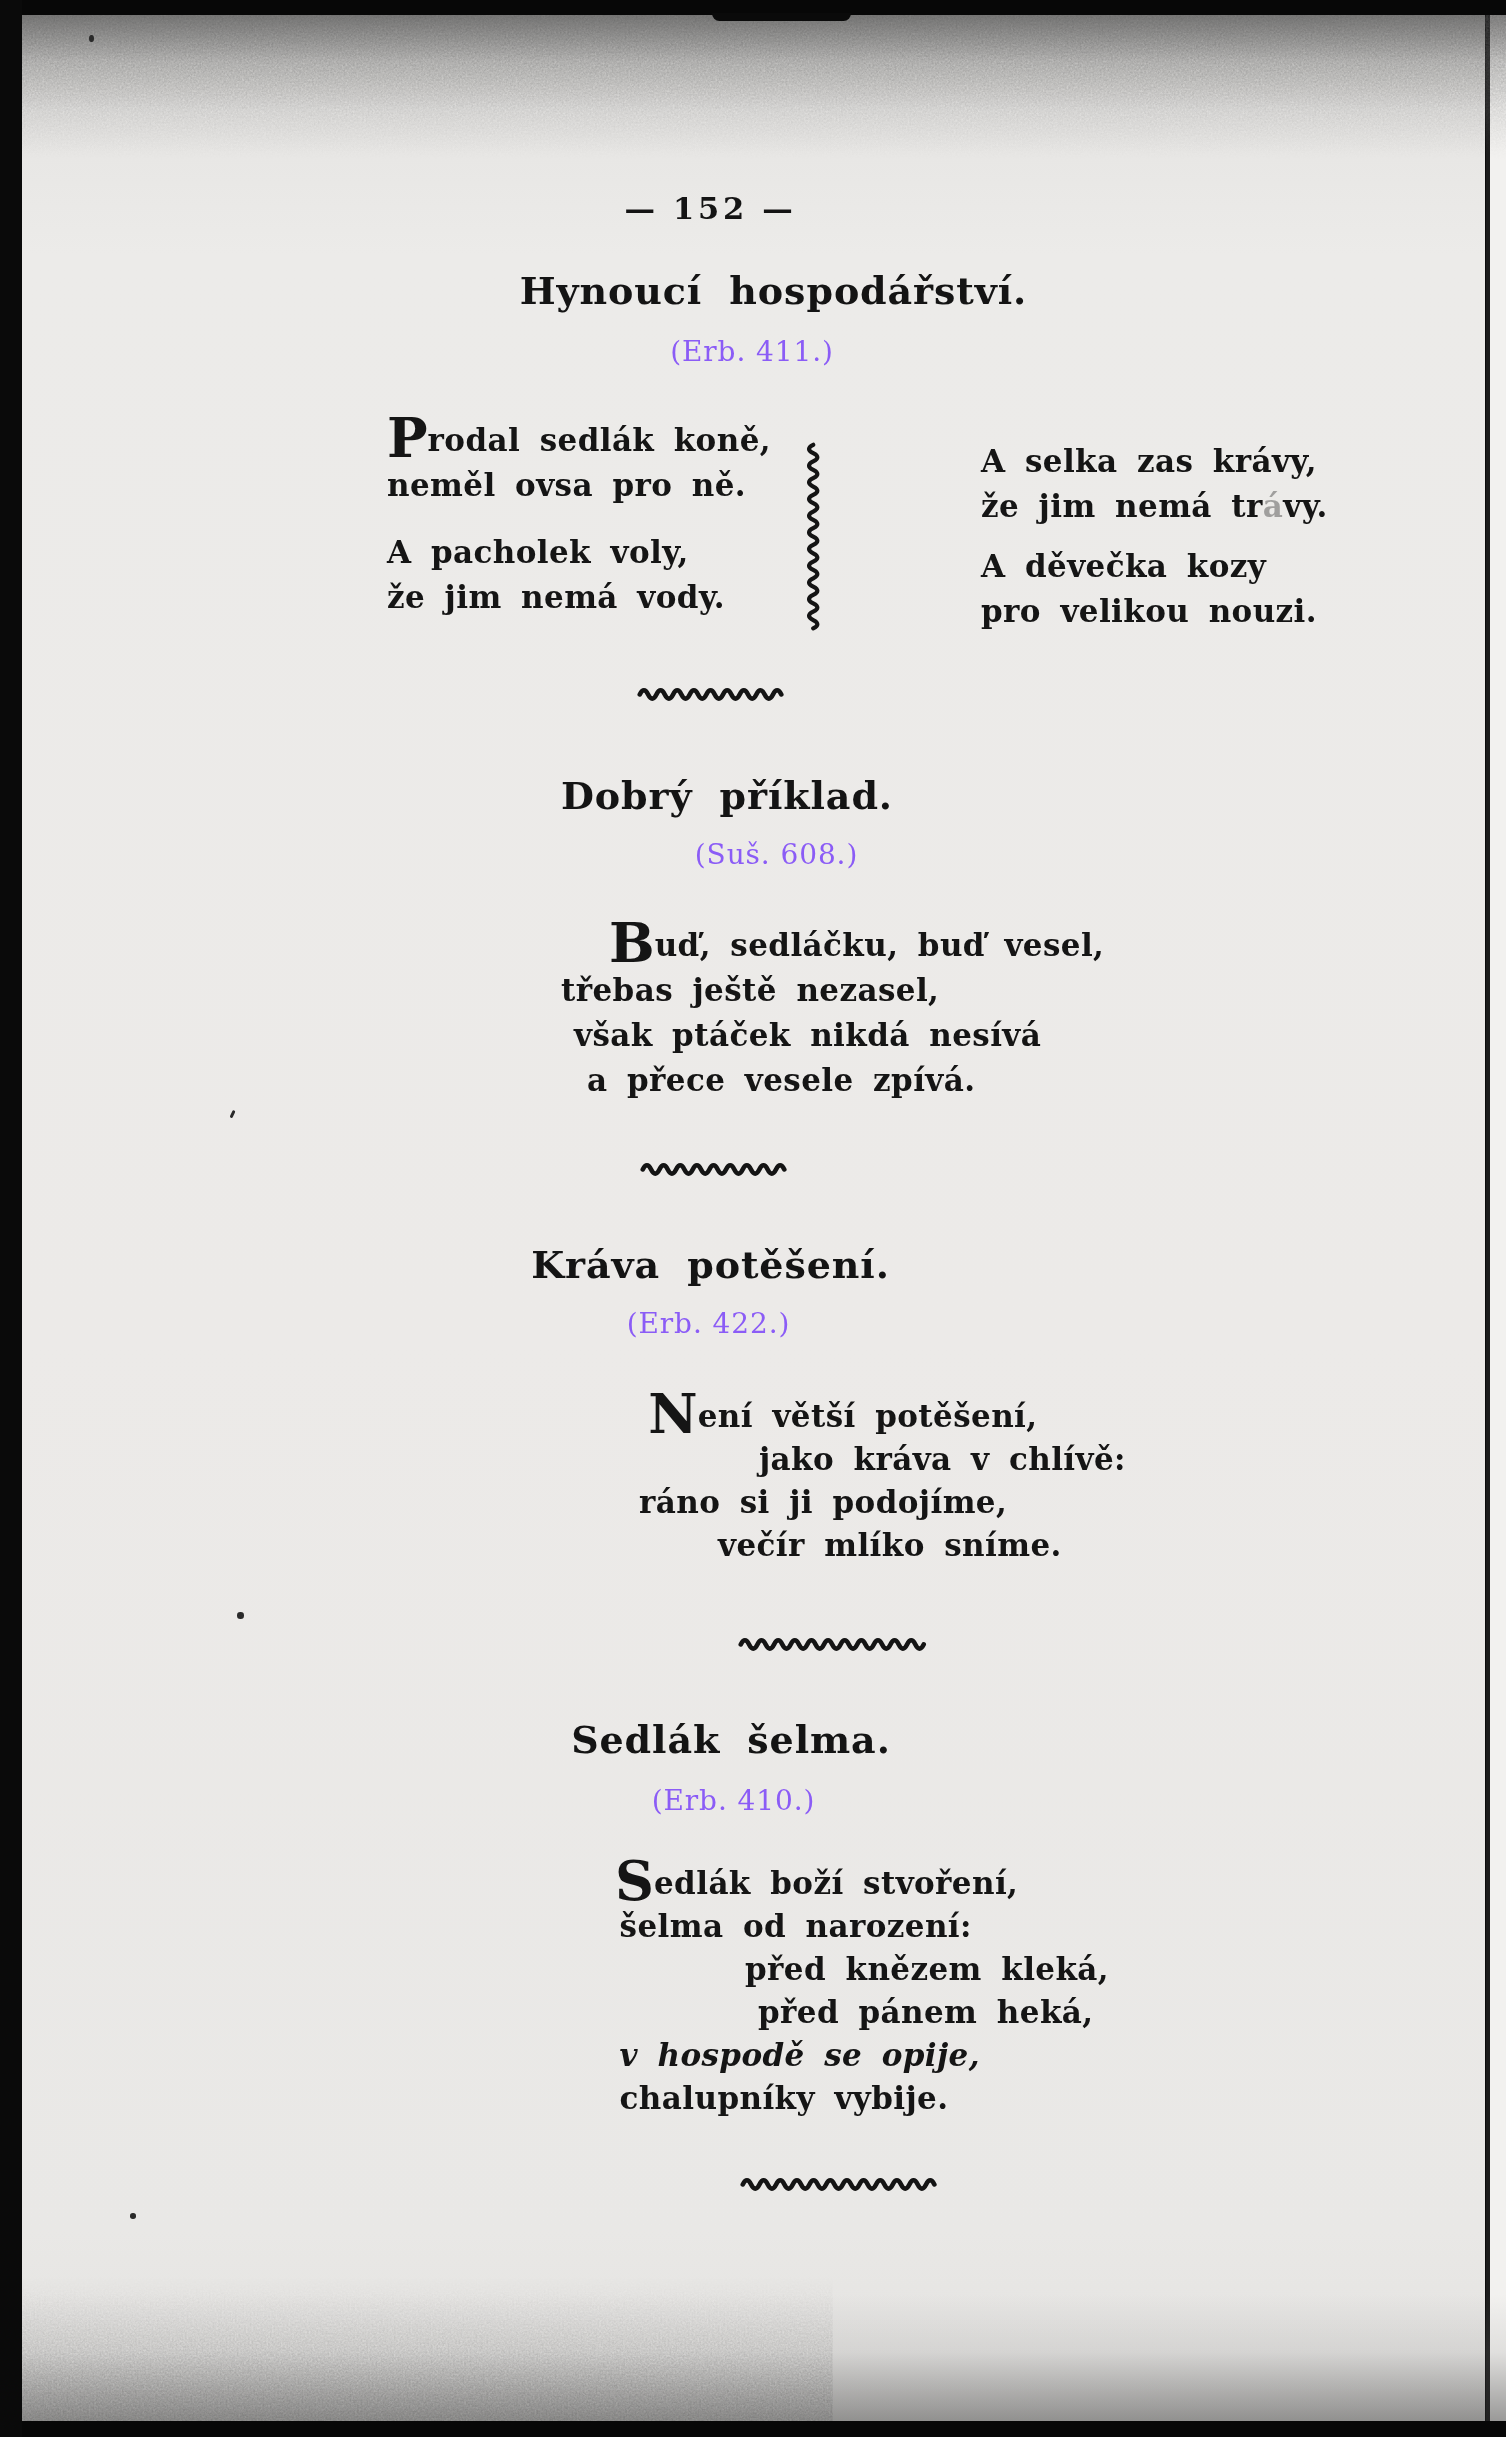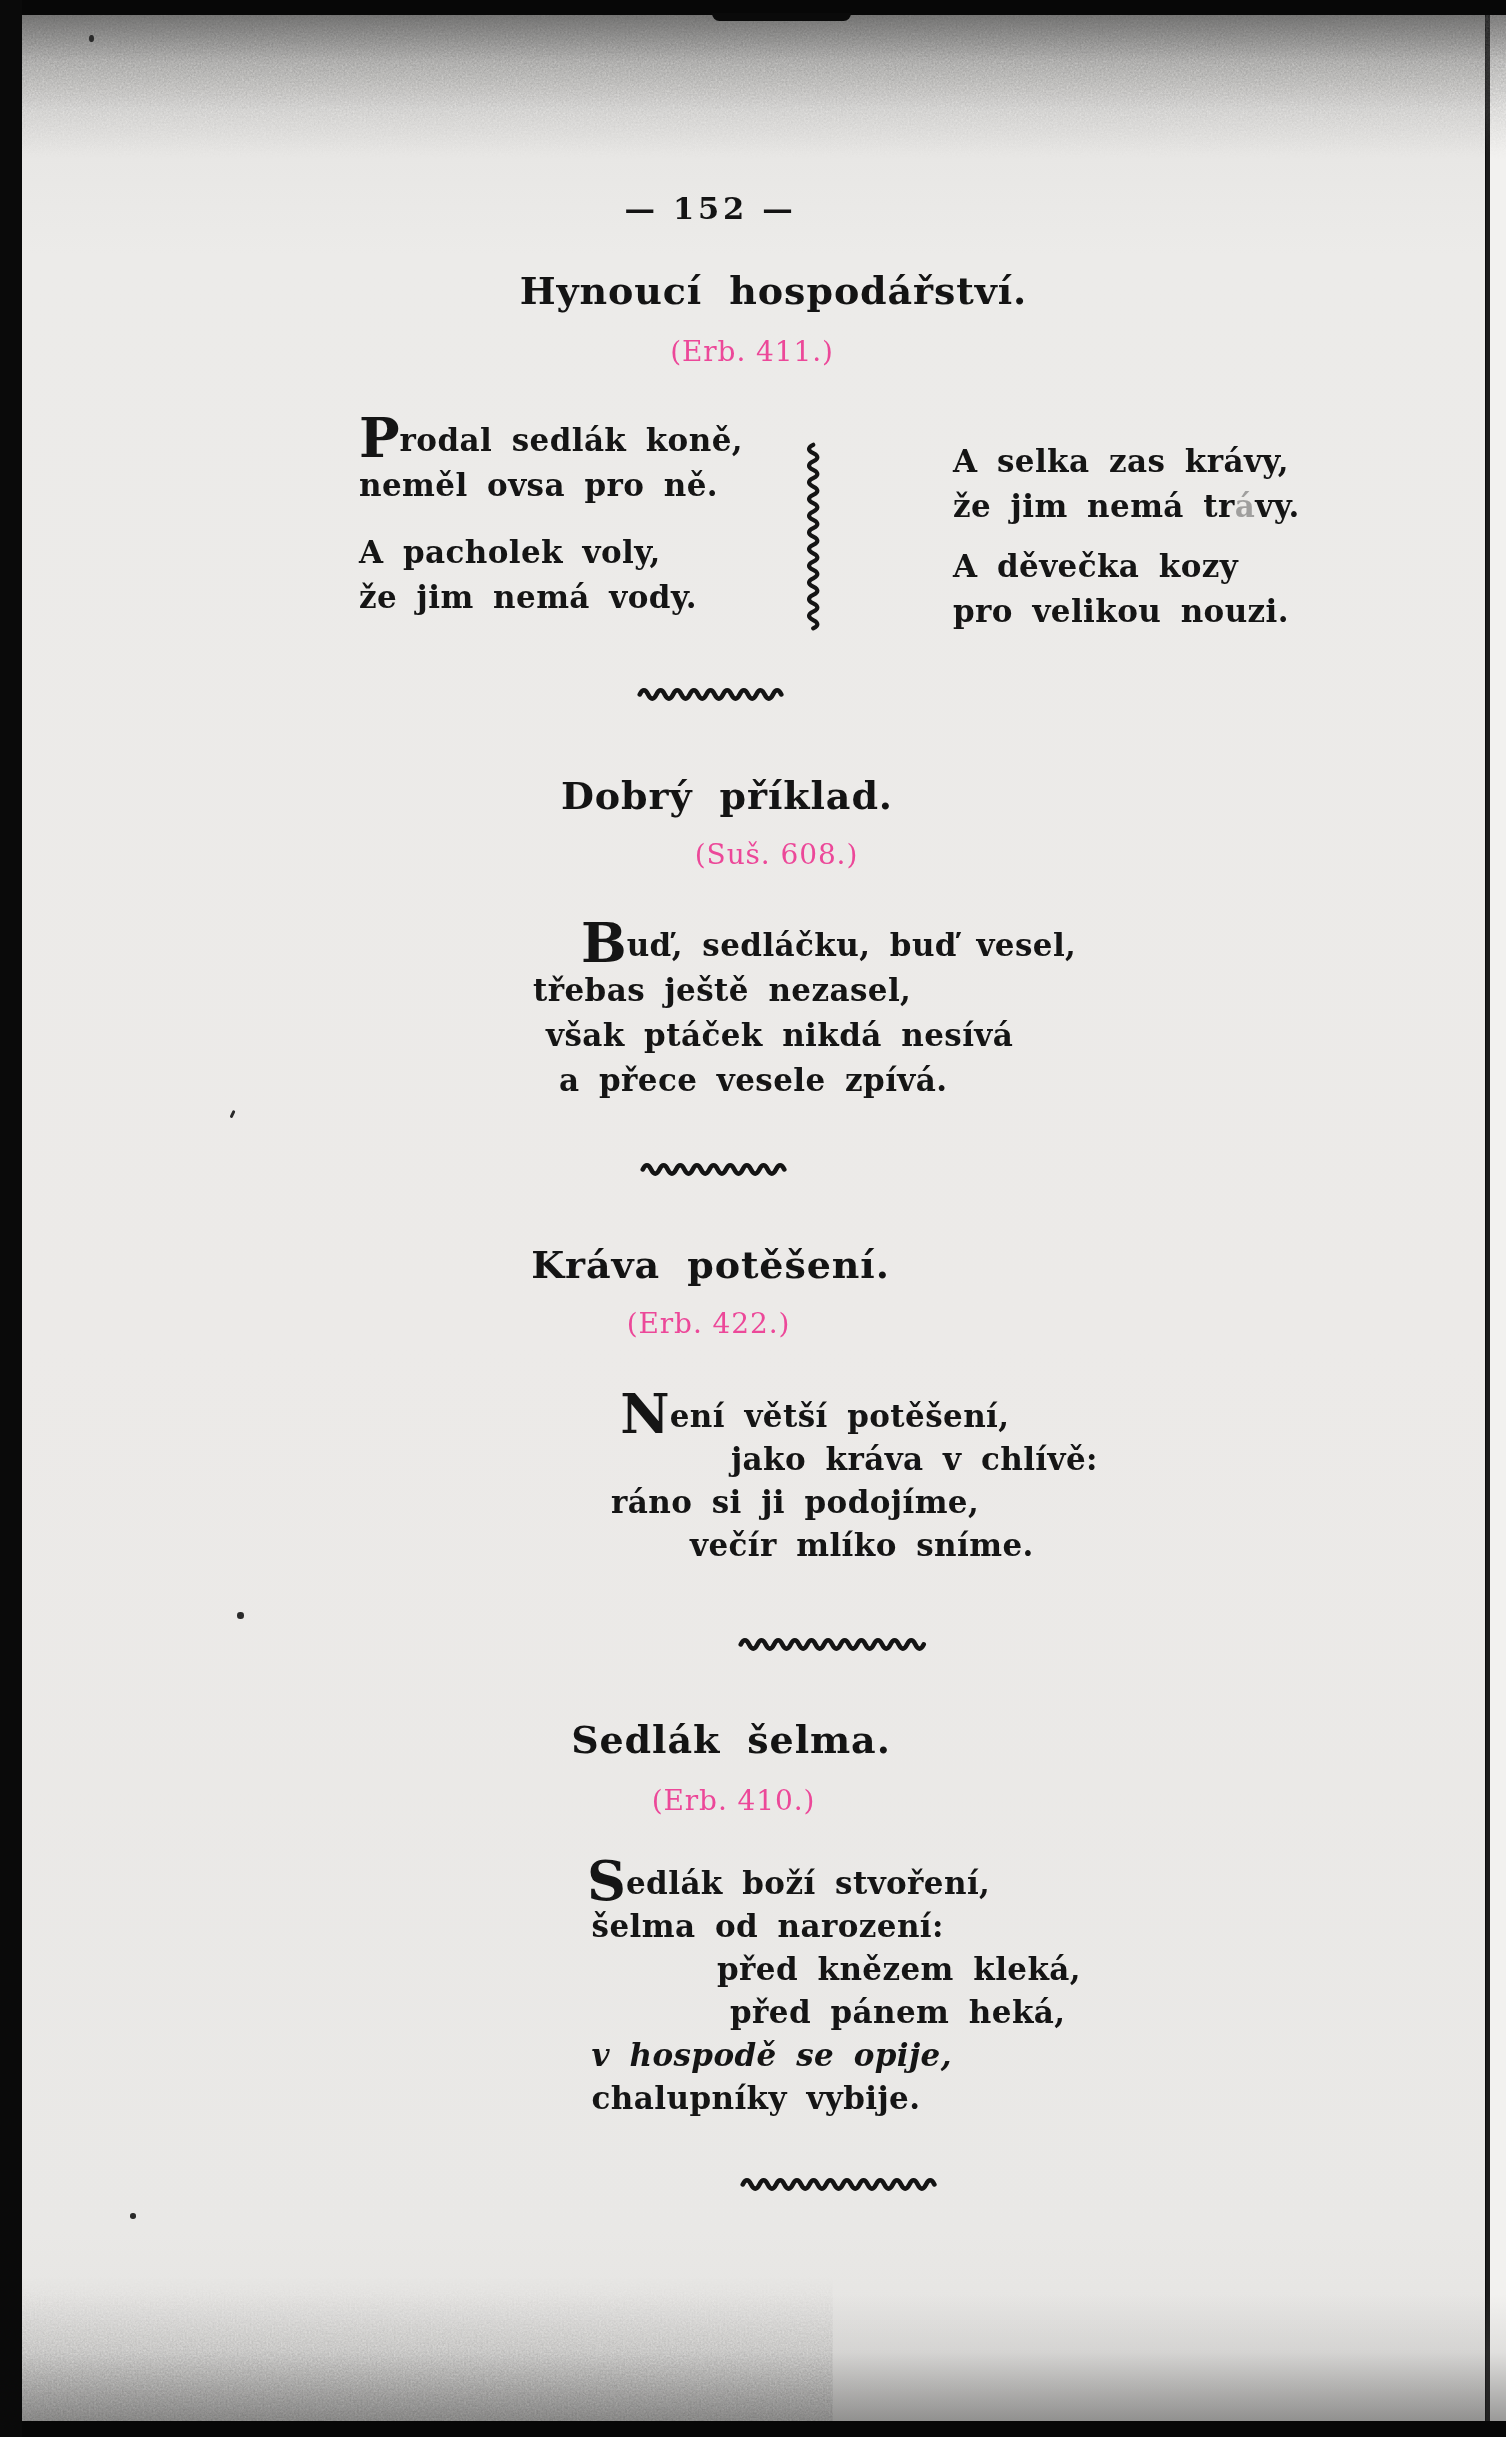--- a/index.html
+++ b/index.html
@@ -17,22 +17,22 @@
   .band-top{position:absolute;top:13px;left:0;width:1506px;height:139px;
             background:linear-gradient(180deg,rgba(40,40,40,.55),rgba(90,90,90,.25) 35%,rgba(150,150,150,.10) 70%,rgba(200,200,200,0));}
   .band-bottom{position:absolute;top:2294px;left:0;width:1506px;height:130px;
             background:linear-gradient(0deg,rgba(40,40,40,.45),rgba(120,120,120,.15) 55%,rgba(200,200,200,0));}
   .grain{position:absolute;pointer-events:none;}
   
   .tblock{position:absolute;color:#141414;white-space:nowrap;}
   .center{text-align:center;margin-left:12px;}
   .pgnum{font-size:30.5px;font-weight:700;letter-spacing:3.7px;}
   .title{font-size:38px;font-weight:700;letter-spacing:0.9px;word-spacing:13px;}
-  .source{font-size:28px;font-weight:400;letter-spacing:0.9px;color:#ec4899;}
-  .verse{font-size:31px;font-weight:700;line-height:45px;letter-spacing:0.4px;word-spacing:8.3px;color:#151515;}
+  .source{font-size:28px;font-weight:400;letter-spacing:0.9px;color:#8b5cf6;}
+  .verse{font-size:31px;font-weight:700;line-height:45px;letter-spacing:0.4px;word-spacing:8.3px;color:#151515;margin-left:28px;}
   .line{display:block;}
   .dropcap{font-size:54px;font-weight:700;line-height:28px;vertical-align:-5.6px;letter-spacing:0;}
   .faded{opacity:.35;}
   .stanza-gap{display:block;height:22px;}
   .stanza-gap-sm{display:block;height:15px;}
   .squiggle{position:absolute;}
   .speck{position:absolute;background:#2a2a2a;border-radius:50%;}
 </style>
 </head>
 <body>

